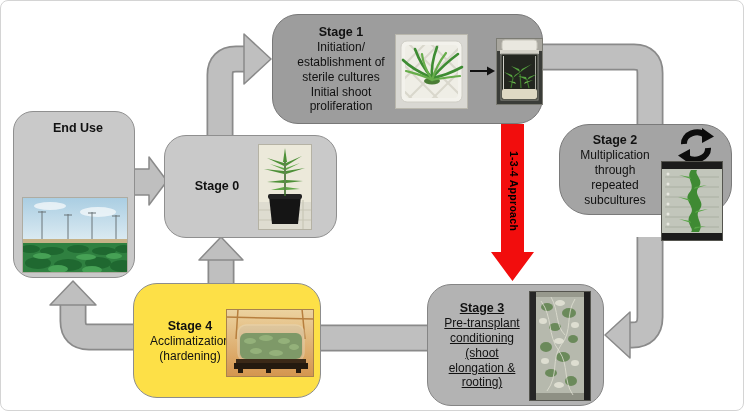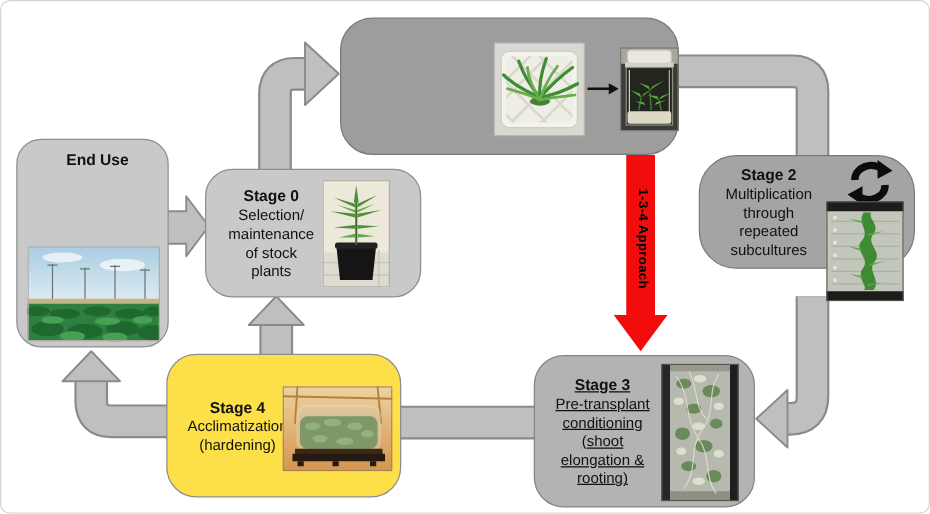--- a/index.html
+++ b/index.html
@@ -133,24 +133,20 @@
           <ellipse cx="36" cy="72" rx="10" ry="4"></ellipse>
         <ellipse cx="70" cy="73" rx="10" ry="4"></ellipse>
       </g>
       <rect x="0.5" y="0.5" width="105" height="75" fill="none" stroke="#aeaca2"></rect>
     </svg>
   </div>
 
   <div class="box stage0">
     <div class="text">
       <div class="box-title">Stage 0</div>
-      <div class="box-body">Selection/
-maintenance
-of stock
-plants</div>
     </div>
     <svg class="photo" width="54" height="86" viewBox="0 0 54 86">
       <rect x="0" y="0" width="54" height="86" fill="#ece9da"></rect>
       <rect x="0" y="58" width="54" height="28" fill="#dedcd0"></rect>
       <g stroke="#c8c6b6" stroke-width="1.2">
         <line x1="0" y1="66" x2="54" y2="66"></line>
           <line x1="0" y1="76" x2="54" y2="76"></line>
         <line x1="45" y1="56" x2="45" y2="86"></line>
       </g>
       <path d="M11,52 L43,52 L40,80 L14,80 Z" fill="#151515"></path>
@@ -170,20 +166,26 @@
           <path d="M28,26 L42,19 L28,24 Z"></path>
         <path d="M26,46 L13,46 L26,43 Z"></path>
           <path d="M28,46 L42,45 L28,43 Z"></path>
       </g>
       <rect x="0.5" y="0.5" width="53" height="85" fill="none" stroke="#b5b2a4"></rect>
     </svg>
   </div>
 
   <div class="box stage1">
     <div class="text">
+      <div class="box-title">Stage 1</div>
+      <div class="box-body">Initiation/
+establishment of
+sterile cultures
+Initial shoot
+proliferation</div>
     </div>
     <div class="photos">
       <svg width="73" height="75" viewBox="0 0 73 75">
         <defs>
             <clipPath id="plateClip">
               <rect x="10" y="11" width="53" height="53" rx="4"></rect>
             </clipPath>
           </defs>
         <rect x="0" y="0" width="73" height="75" fill="#d9d8d3"></rect>
         <rect x="6" y="7" width="61" height="61" rx="6" fill="#f3f2ec" stroke="#cfcec6"></rect>

